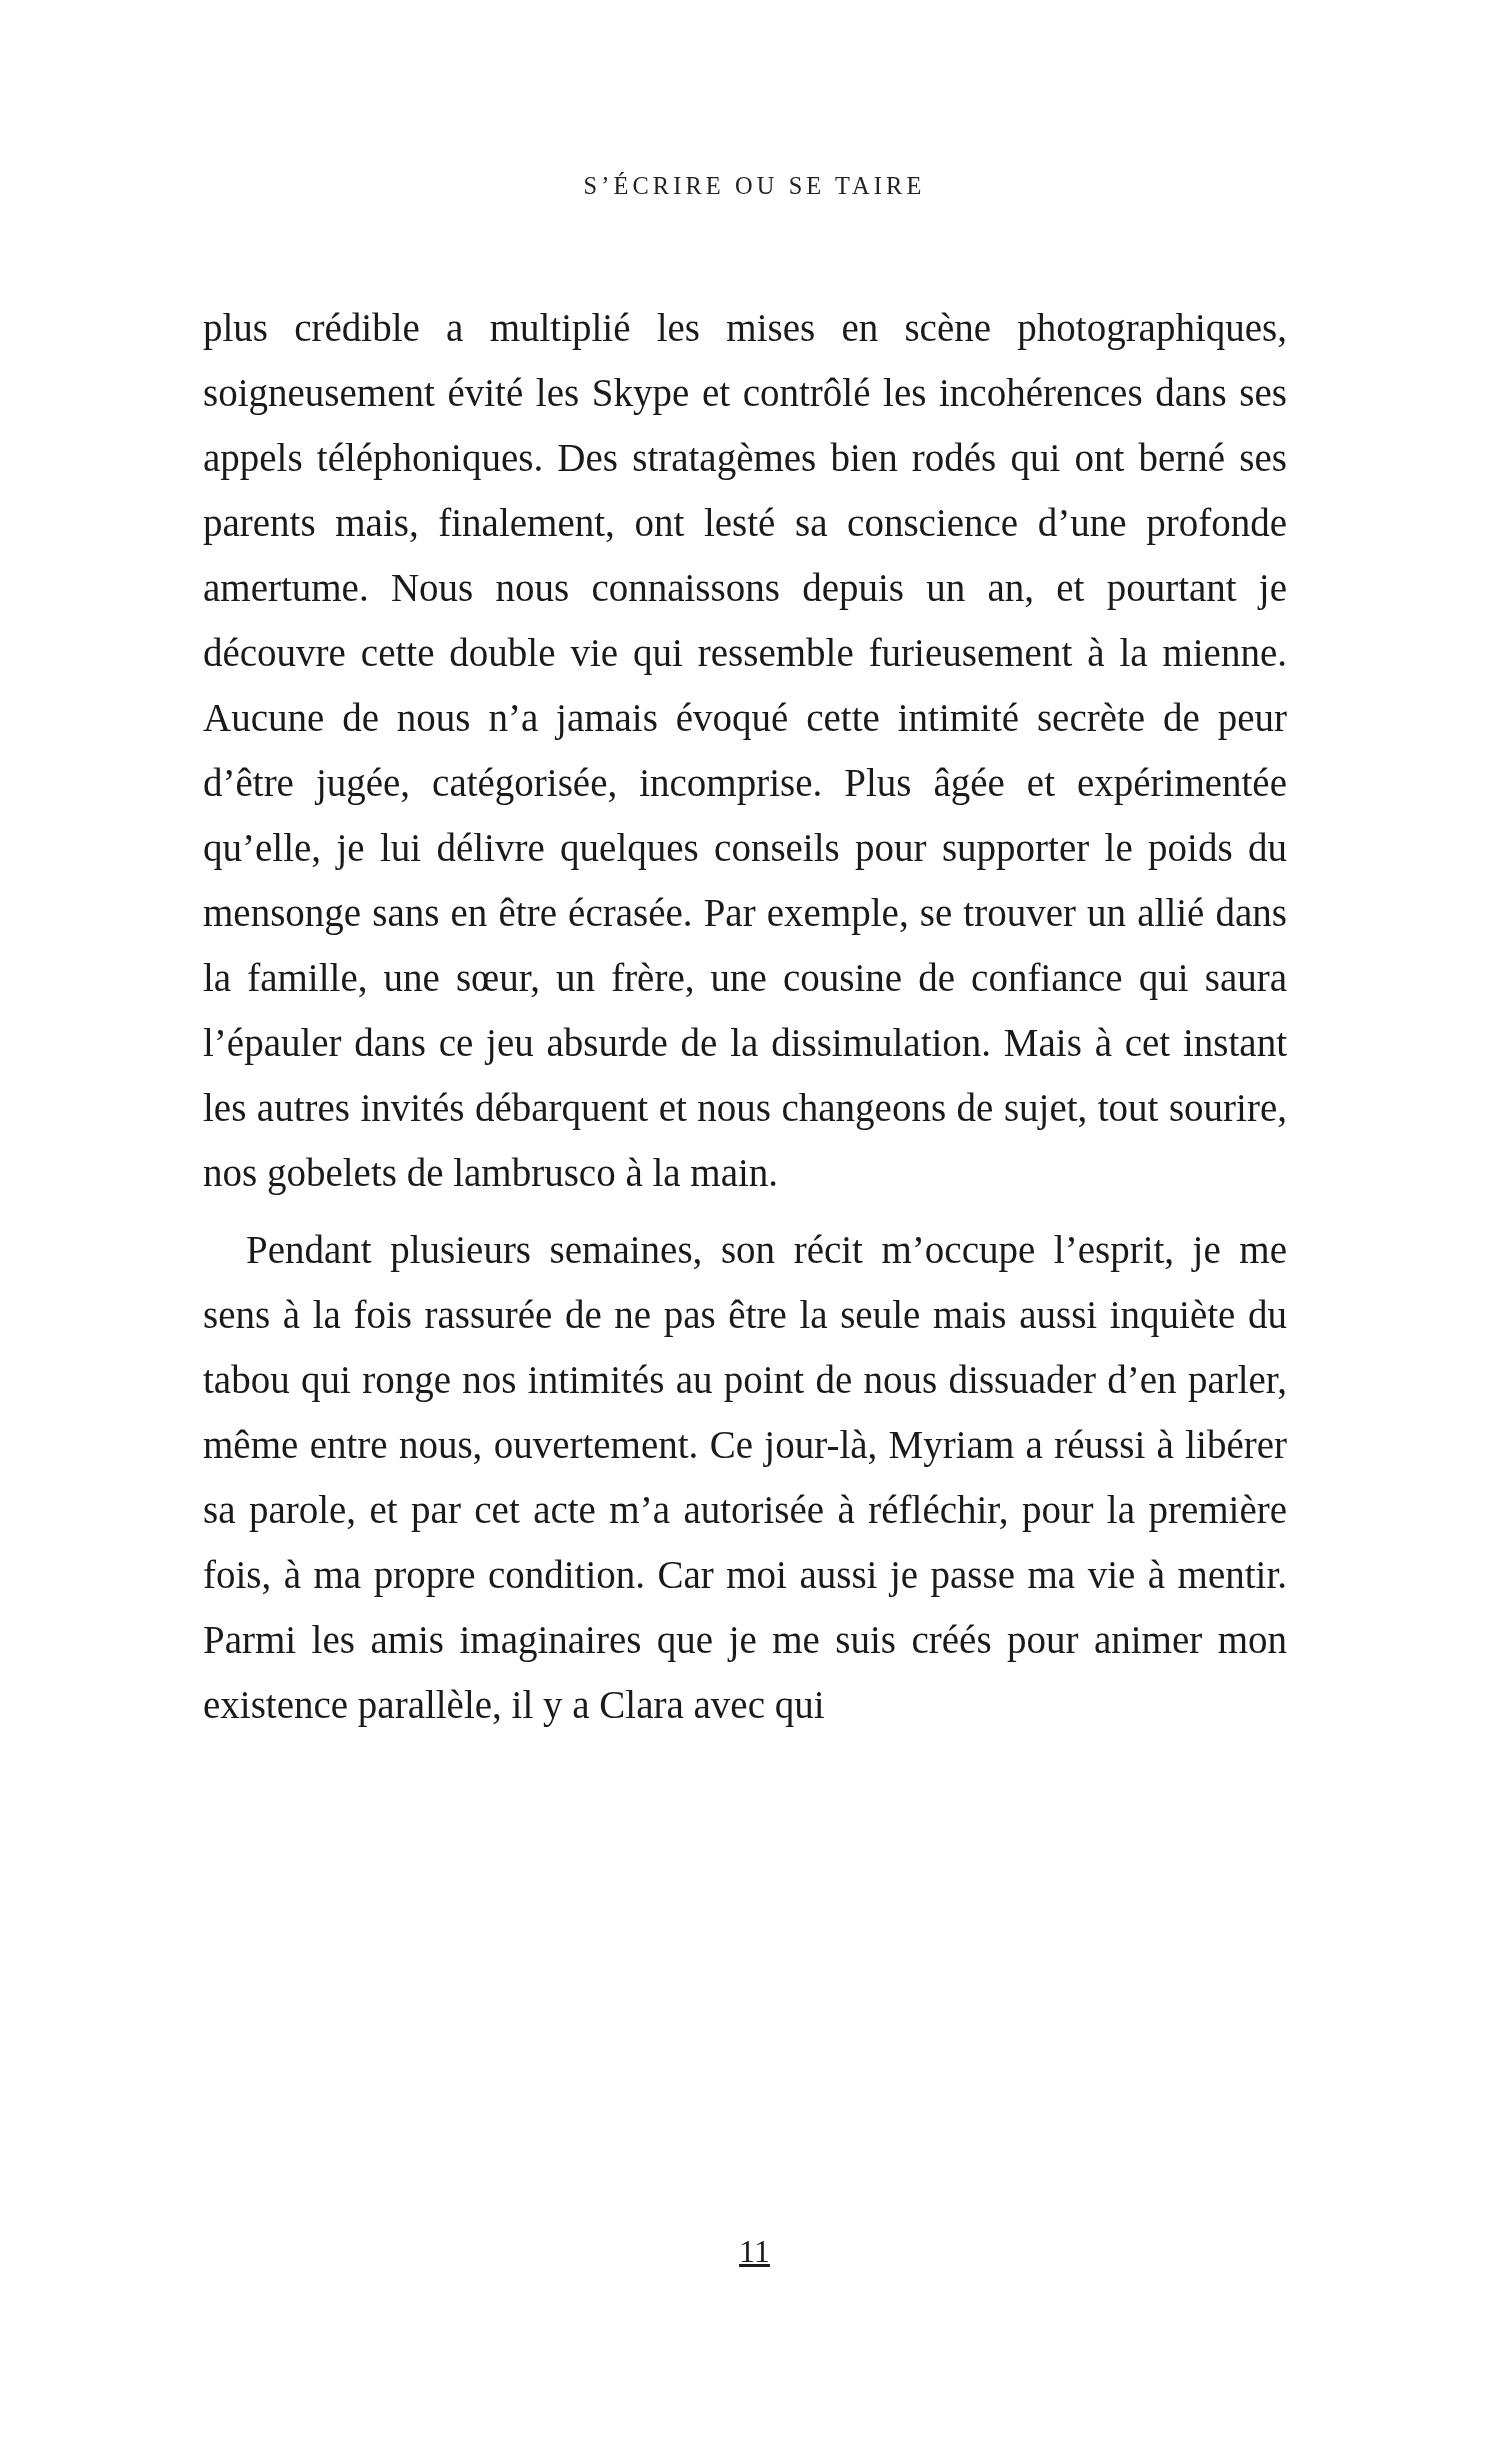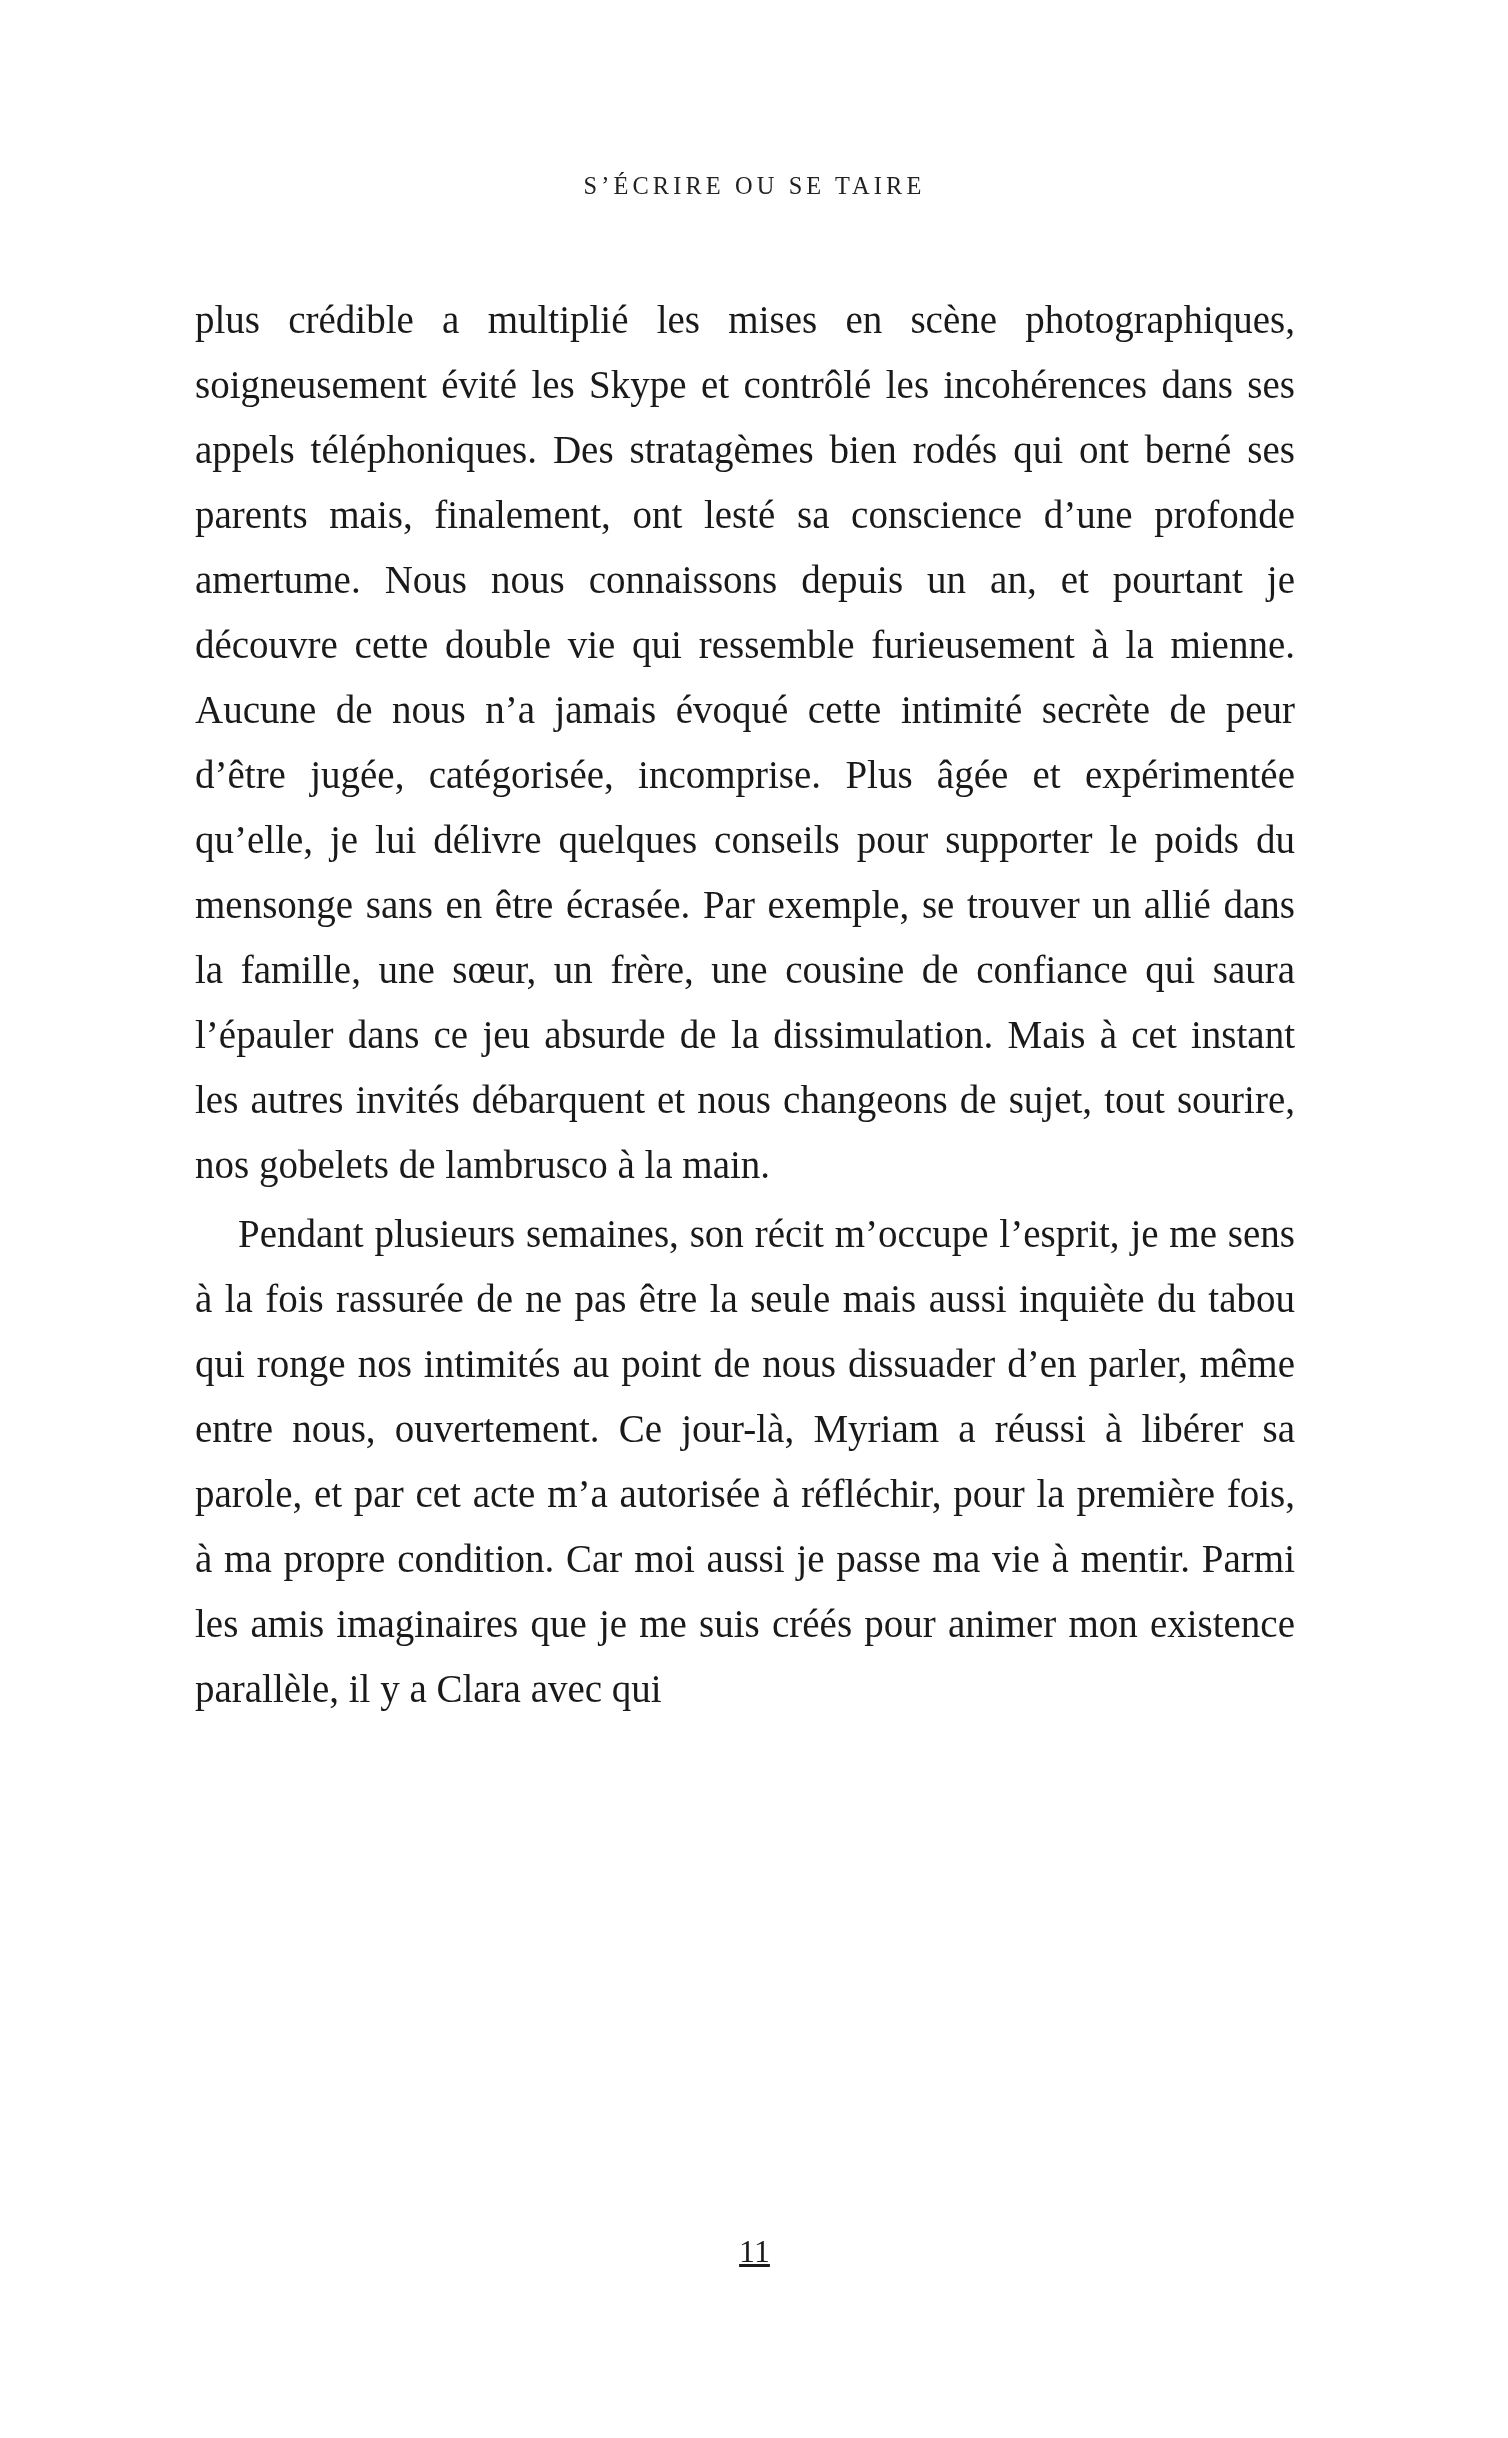--- a/index.html
+++ b/index.html
@@ -36,21 +36,21 @@
     left: 191px;
     width: 1108px;
     font-size: 39px;
     line-height: 65px;
     text-align: justify;
     text-justify: inter-word;
     color: #1a1a1a;
     hyphens: manual;
   }
   .text-block p {
-    margin: 4px;
+    margin: 12px;
     text-indent: 0;
   }
   .text-block p.indented {
     text-indent: 43px;
   }
   .folio {
     position: absolute;
     top: 2233px;
     left: 0;
     right: 0;

